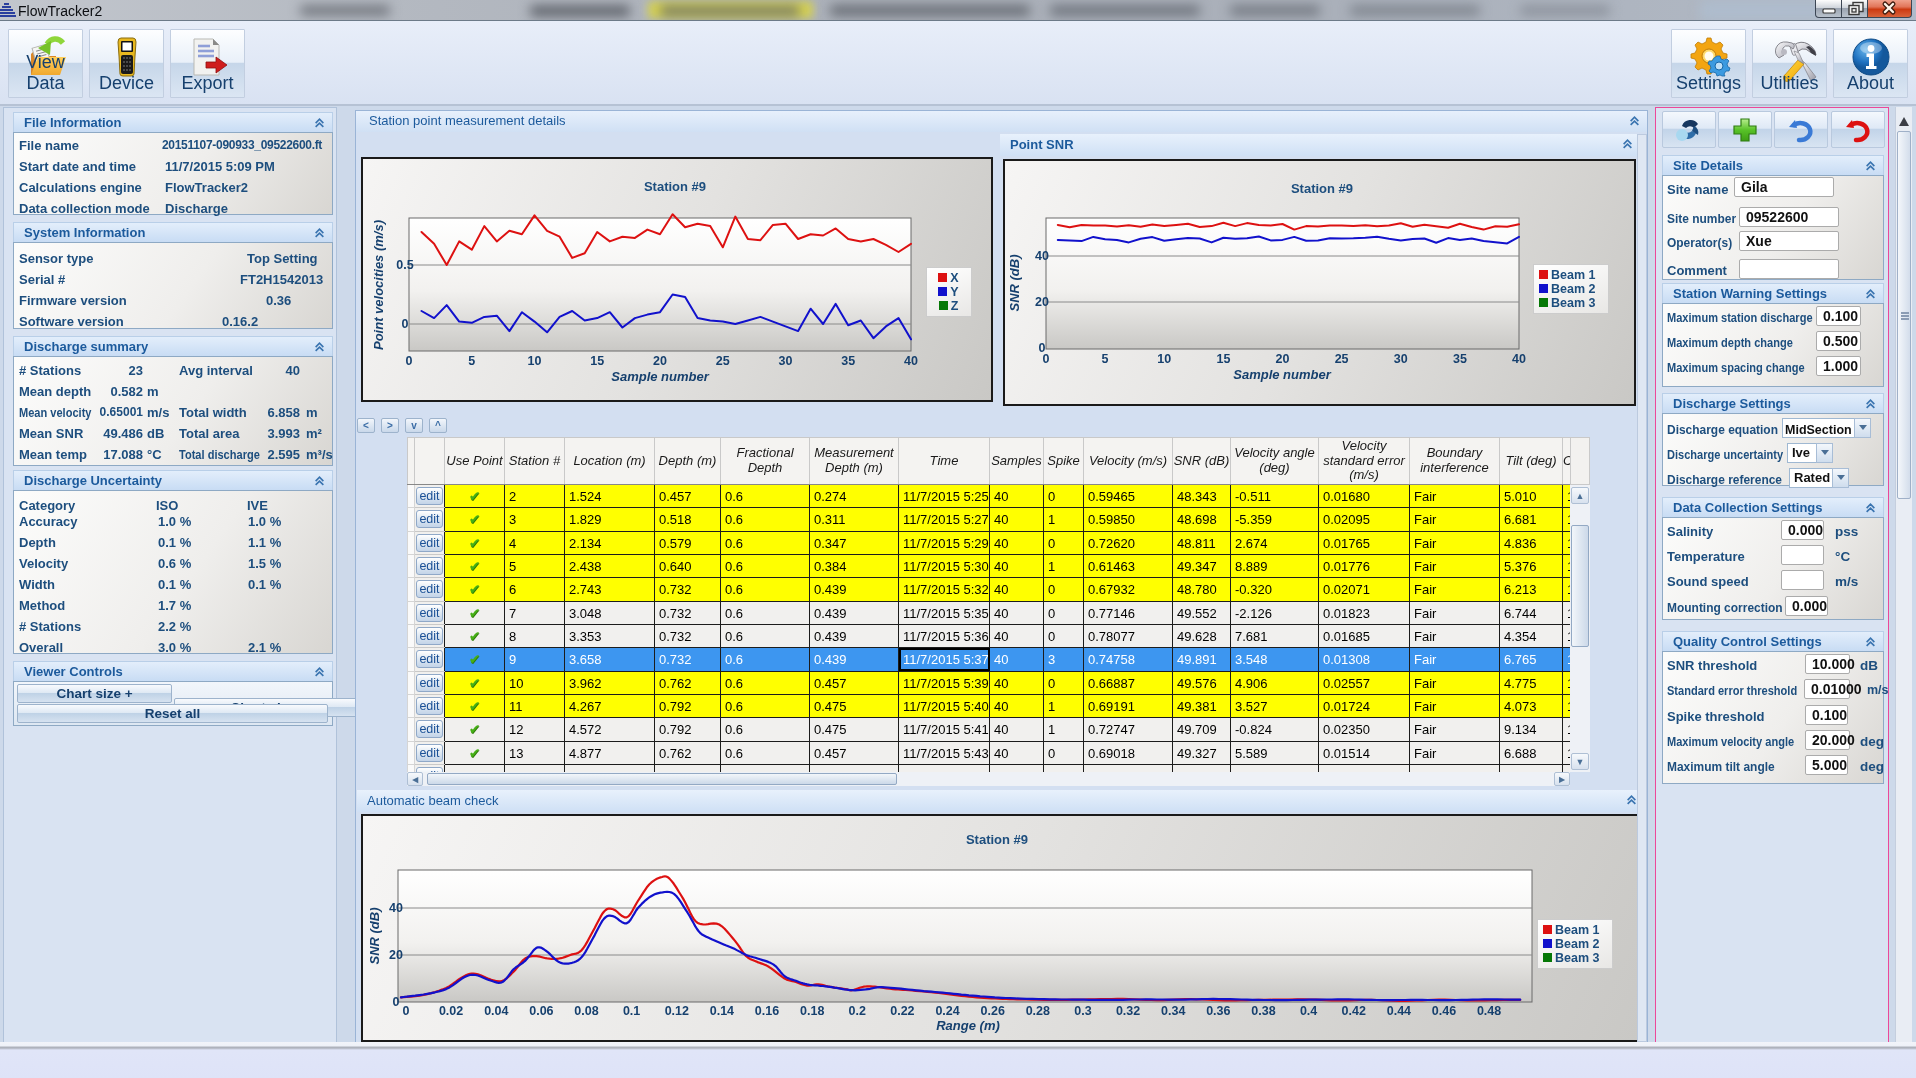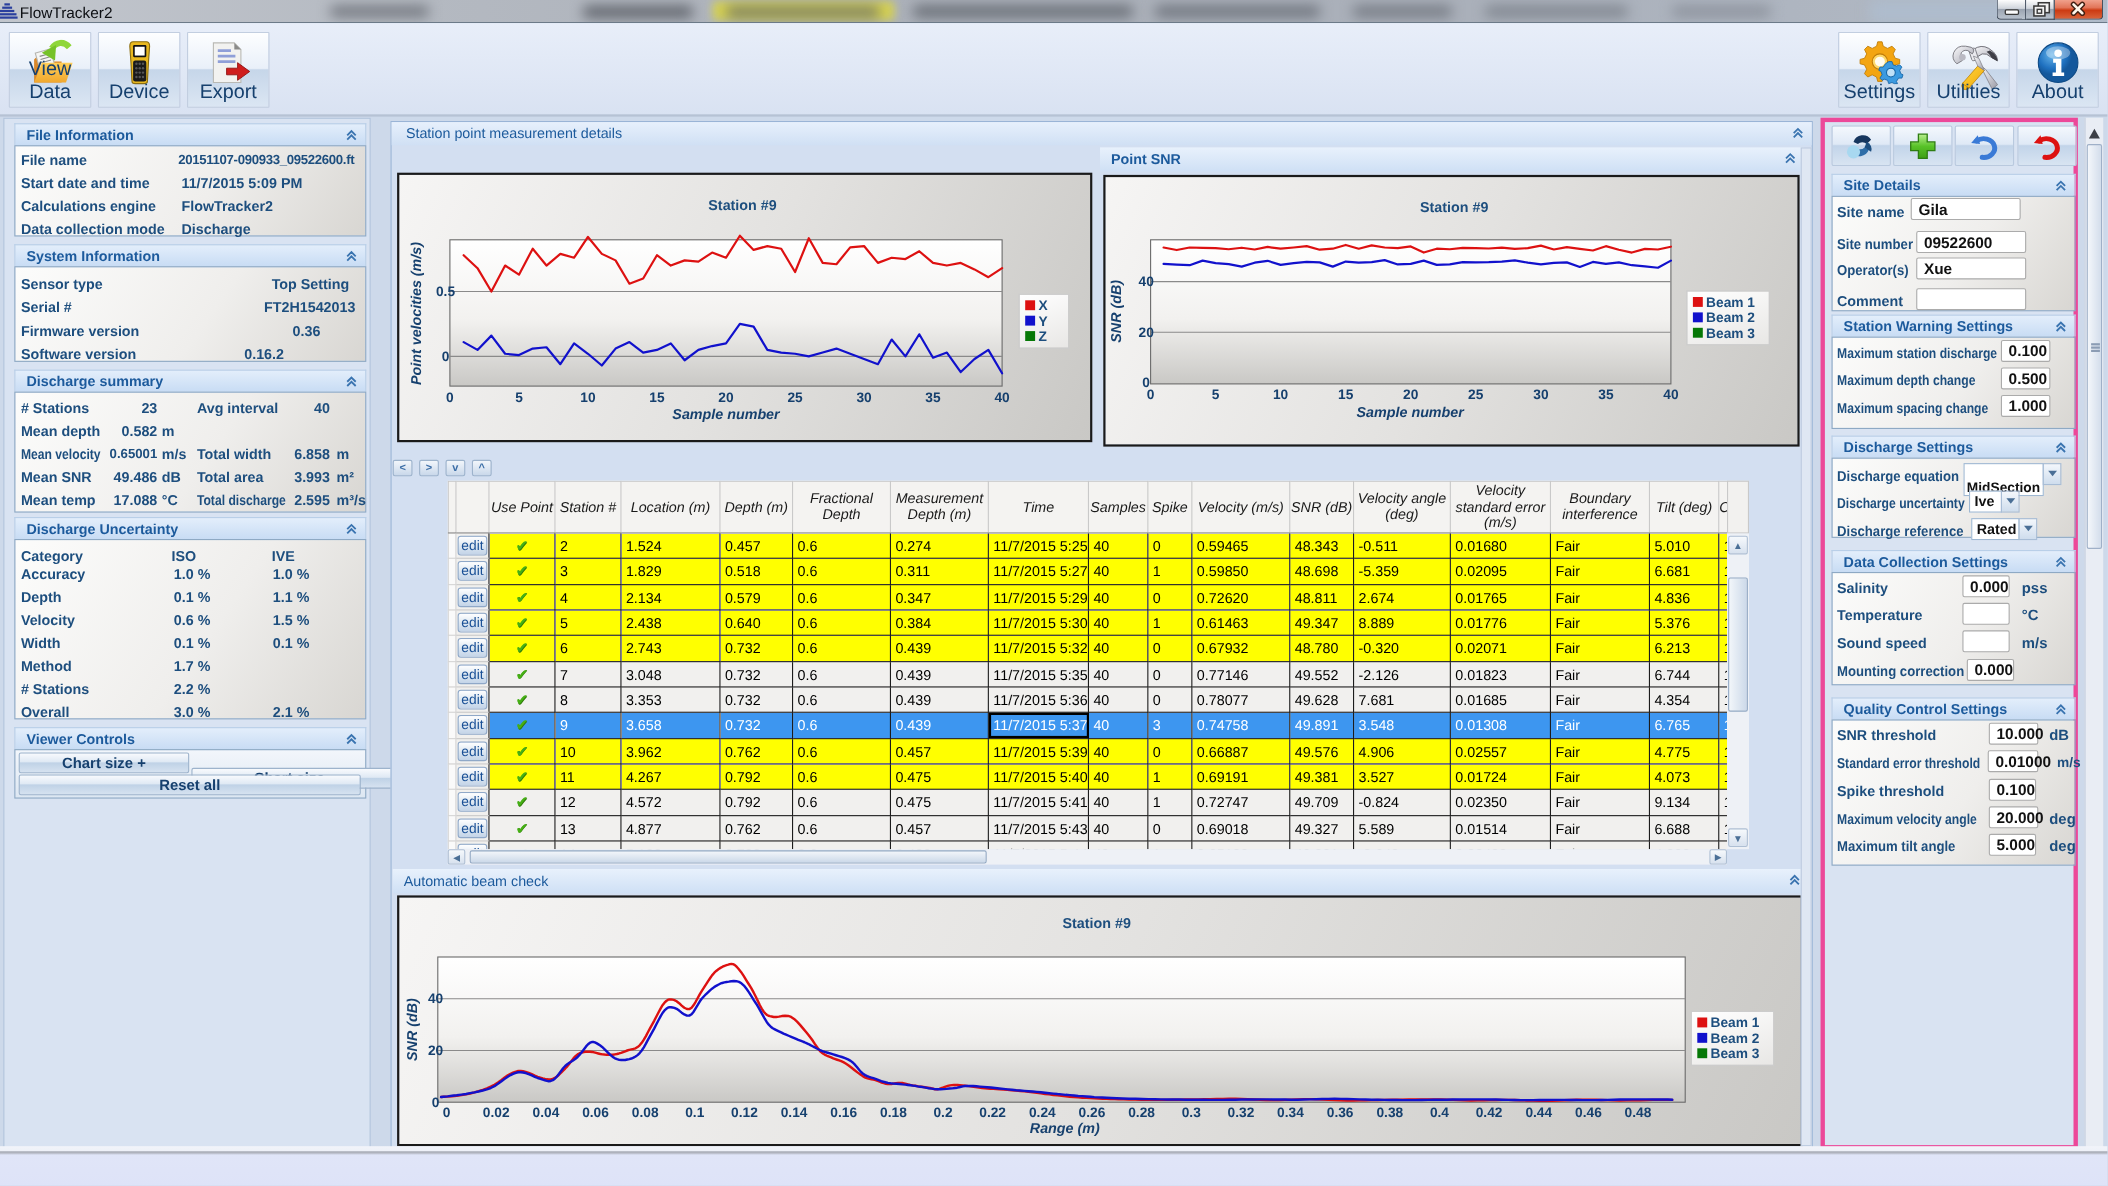--- a/index.html
+++ b/index.html
@@ -26,27 +26,27 @@
 .chev { position:absolute; right:7px; top:4px; width:11px; height:11px; }
 .box { position:absolute; background:linear-gradient(125deg,#fcfcfb 0%,#efeeec 55%,#d8d6d2 100%); border:1px solid #8ea9c4; }
 .lblrow { position:absolute; color:#1d4e7e; font-weight:bold; font-size:13px; white-space:nowrap; }
 .cmp { transform:scaleX(0.85); transform-origin:0 50%; }
 .cmp92 { transform:scaleX(0.92); transform-origin:0 50%; }
 
 #leftpanel { left:3px; top:107px; width:334px; height:938px; background:#d9e3f2; border:1px solid #b0c2da; }
 
 #cgroup { left:355px; top:110px; width:1293px; height:935px; background:#d3dff1; border:1px solid #9ab4d6; }
 #cgroup-hdr { left:0; top:0; width:1291px; height:21px; background:linear-gradient(#e7f0fc,#d0e0f4); color:#1c5a9c; font-size:13px; padding-left:13px; line-height:19px; }
-.chartbox { position:absolute; background:linear-gradient(115deg,#f6f5f4 0%,#e3e2e0 50%,#c9c8c5 100%); border:2px solid #1a1a1a; }
+.chartbox { position:absolute; background:linear-gradient(115deg,#f6f5f4 0%,#e3e2e0 50%,#c9c8c5 100%); border:2px solid #1a1a1a;text-align:center; }
 .legend { position:absolute; background:linear-gradient(160deg,#ffffff,#e8e7e5); border:1px solid #cccccc; font-size:12.5px; color:#1d4e7e; font-weight:bold; padding:3px 6px 3px 5px; }
 .legend .sq { display:inline-block; width:9px; height:9px; margin-right:3px; }
 
 #statusbar { left:0; top:1042px; width:1916px; height:36px; background:linear-gradient(#f2f4fa 0px,#eef1f8 4px,#aeb2bc 5px,#aeb2bc 6px,#e0e5f8 8px,#dee3f8 100%); }
 
-#rightpanel { left:1655px; top:107px; width:234px; height:938px; background:#d9e3f2; border:4px solid #ec4899; }
+#rightpanel { left:1655px; top:107px; width:234px; height:938px; background:#d9e3f2; border:1px solid #ec4899; }
 #rscroll { left:1895px; top:107px; width:17px; height:938px; background:#e9edf4; border-left:1px solid #c4cede; }
 #rscroll .tri { position:absolute; left:3px; top:5px; width:0; height:0; border:5px solid transparent; border-bottom:9px solid #3c3f46; }
 #rscroll .thm { position:absolute; left:1px; top:24px; width:14px; height:368px; background:linear-gradient(90deg,#f4f7fb,#d3ddeb); border:1px solid #9fb0c8; border-radius:2px; }
 #rscroll .grip { position:absolute; left:3px; top:180px; width:8px; height:1.5px; background:#8b9cb4; box-shadow:0 3px 0 #8b9cb4, 0 6px 0 #8b9cb4; }
 .inp { position:absolute; background:#ffffff; border:1px solid #ababab; border-radius:2px; font-size:14px; font-weight:bold; color:#111; padding:1px 6px; }
 .unit { position:absolute; color:#1d4e7e; font-weight:bold; font-size:13.5px; }
 .ddl { position:absolute; background:#fff; border:1px solid #9fb8d2; font-size:14px; font-weight:bold; color:#111; padding:1px 4px; }
 .ddbtn { position:absolute; width:17px; background:linear-gradient(#f3f7fc,#cfdded); border:1px solid #a8bdd6; }
 .ddbtn:after { content:""; position:absolute; left:4px; top:6px; border:4px solid transparent; border-top:5px solid #4a6f96; }
 .vbtn { position:absolute; height:19px; background:linear-gradient(#f8fafd 0%,#dfe9f4 45%,#bfd2e6 50%,#d6e2f0 100%); border:1px solid #9db3cc; border-radius:2px; text-align:center; color:#16406e; font-weight:bold; font-size:13.5px; line-height:17px; }
@@ -822,21 +822,21 @@
     <div class="lblrow cmp" style="left:4px;top:31px;">Maximum depth change</div>
       <div class="inp" style="left:153px;top:27px;width:45px;height:20px;">0.500</div>
     <div class="lblrow cmp" style="left:4px;top:56px;">Maximum spacing change</div>
       <div class="inp" style="left:153px;top:52px;width:45px;height:20px;">1.000</div>
   </div>
   <div class="hdr" style="left:6px;top:285px;width:222px;height:20px;">Discharge Settings<svg class="chev" viewBox="0 0 10 10">
         <path d="M1.5 5.5 L5 2 L8.5 5.5 M1.5 9 L5 5.5 L8.5 9" stroke="#3a74b0" stroke-width="1.5" fill="none"></path>
       </svg></div>
   <div class="box" style="left:6px;top:305px;width:222px;height:73px;">
     <div class="lblrow cmp92" style="left:4px;top:8px;">Discharge equation</div>
-      <div class="ddl" style="left:119px;top:4px;width:73px;height:20px;font-size:12.5px;padding:14px 2px;">MidSection</div>
+      <div class="ddl" style="left:119px;top:4px;width:73px;height:20px;font-size:12.5px;padding:4px 2px;">MidSection</div>
       <div class="ddbtn" style="left:191px;top:4px;height:20px;"></div>
     <div class="lblrow cmp" style="left:4px;top:33px;">Discharge uncertainty</div>
       <div class="ddl" style="left:124px;top:29px;width:30px;height:20px;font-size:13px;">Ive</div>
       <div class="ddbtn" style="left:153px;top:29px;height:20px;"></div>
     <div class="lblrow cmp92" style="left:4px;top:58px;">Discharge reference</div>
       <div class="ddl" style="left:126px;top:54px;width:44px;height:20px;font-size:13px;">Rated</div>
       <div class="ddbtn" style="left:169px;top:54px;height:20px;"></div>
   </div>
   <div class="hdr" style="left:6px;top:389px;width:222px;height:20px;">Data Collection Settings<svg class="chev" viewBox="0 0 10 10">
         <path d="M1.5 5.5 L5 2 L8.5 5.5 M1.5 9 L5 5.5 L8.5 9" stroke="#3a74b0" stroke-width="1.5" fill="none"></path>

